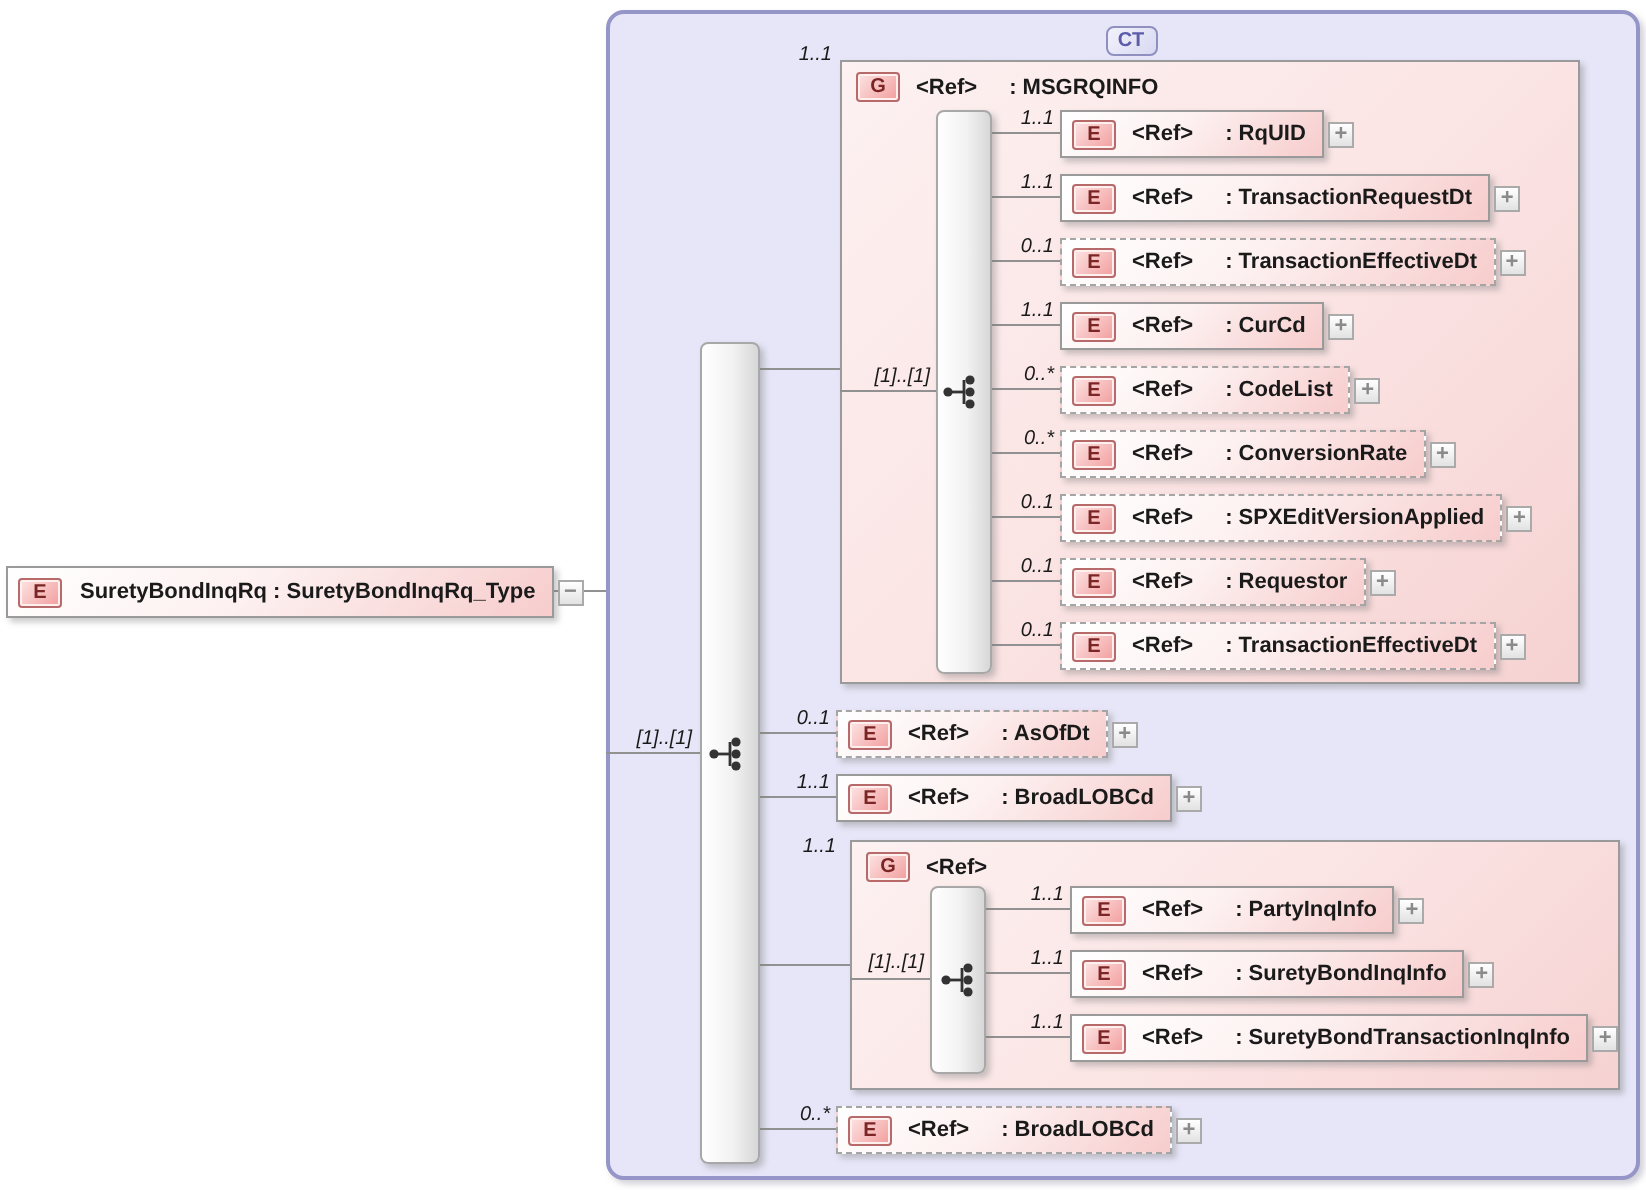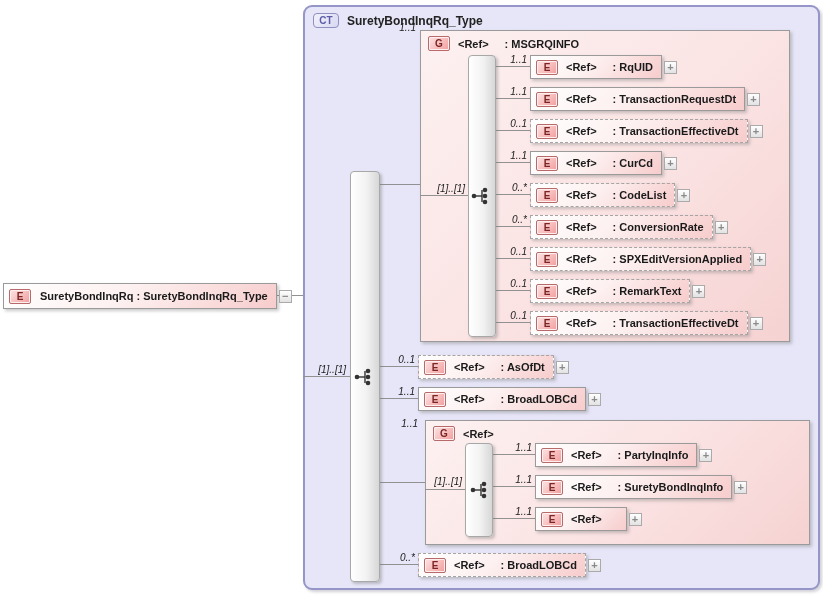--- a/index.html
+++ b/index.html
@@ -6,21 +6,21 @@
   body{
     position:relative;width:823px;height:595px;background:#ffffff;
     font-family:"Liberation Sans",sans-serif;overflow:hidden;
   }
   
   .ct-container{
     position:absolute;box-sizing:border-box;
     background:#e6e6f8;border:2px solid #9595c8;border-radius:9px;
     box-shadow:2px 2px 3px rgba(120,120,140,.35);
   }
-  .ct-header{display:flex;align-items:center;gap:8px;padding:6px 0 0 8px;}
+  .ct-header{display:flex;align-items:center;gap:8px;padding:6px 0 0 8px;flex-direction:column;}
   .ct-title{font-size:12px;font-weight:bold;color:#222;}
   
   .badge{display:inline-flex;align-items:center;justify-content:center;
     box-sizing:border-box;font-weight:bold;flex:0 0 auto;}
   .badge.ct{width:26px;height:15px;border:1px solid #8f8fc0;border-radius:4px;
     background:linear-gradient(135deg,#f2f2fc,#d8d8f2);color:#5c5caa;font-size:10px;}
   .badge.e,.badge.g{width:22px;height:15px;border:1px solid #b86a6a;border-radius:2px;
     background:linear-gradient(135deg,#fde4e4,#f29d9d);color:#7c2525;font-size:10px;
     box-shadow:inset 0 0 0 1px #fff0f0;}
   
@@ -221,21 +221,21 @@
     <span class="badge e">E</span>
     <span class="ref">&lt;Ref&gt;</span>
     <span class="nname">: SPXEditVersionApplied</span>
   </div>
   <div class="toggle">+</div>
 </div>
 <div class="node-wrap" style="left:530px;top:279px">
   <div class="node dashed">
     <span class="badge e">E</span>
     <span class="ref">&lt;Ref&gt;</span>
-    <span class="nname">: RemarkText</span>
+    <span class="nname">: Requestor</span>
   </div>
   <div class="toggle">+</div>
 </div>
 <div class="node-wrap" style="left:530px;top:311px">
   <div class="node dashed">
     <span class="badge e">E</span>
     <span class="ref">&lt;Ref&gt;</span>
     <span class="nname">: TransactionEffectiveDt</span>
   </div>
   <div class="toggle">+</div>
@@ -279,15 +279,16 @@
     <span class="badge e">E</span>
     <span class="ref">&lt;Ref&gt;</span>
     <span class="nname">: SuretyBondInqInfo</span>
   </div>
   <div class="toggle">+</div>
 </div>
 <div class="node-wrap" style="left:535px;top:507px">
   <div class="node">
     <span class="badge e">E</span>
     <span class="ref">&lt;Ref&gt;</span>
+    <span class="nname">: SuretyBondTransactionInqInfo</span>
   </div>
   <div class="toggle">+</div>
 </div>
 
 </body></html>

